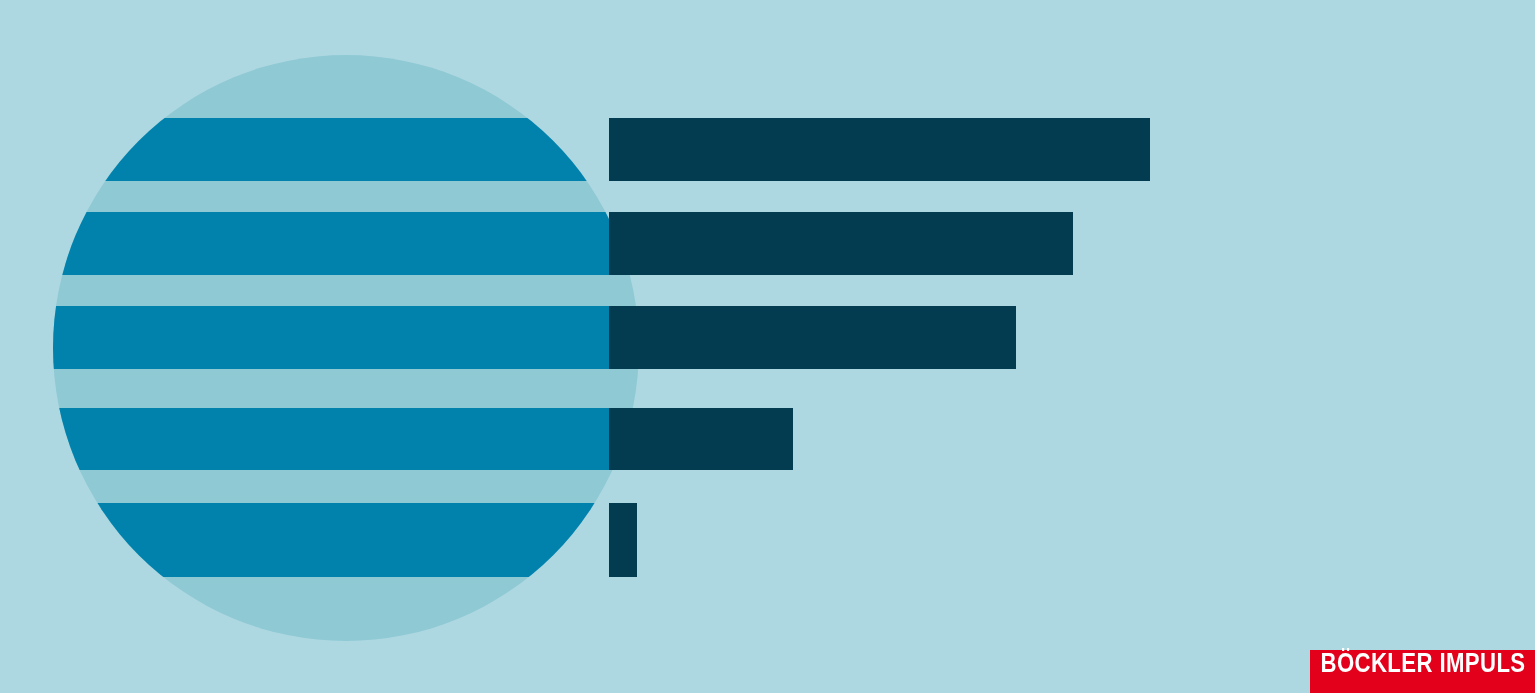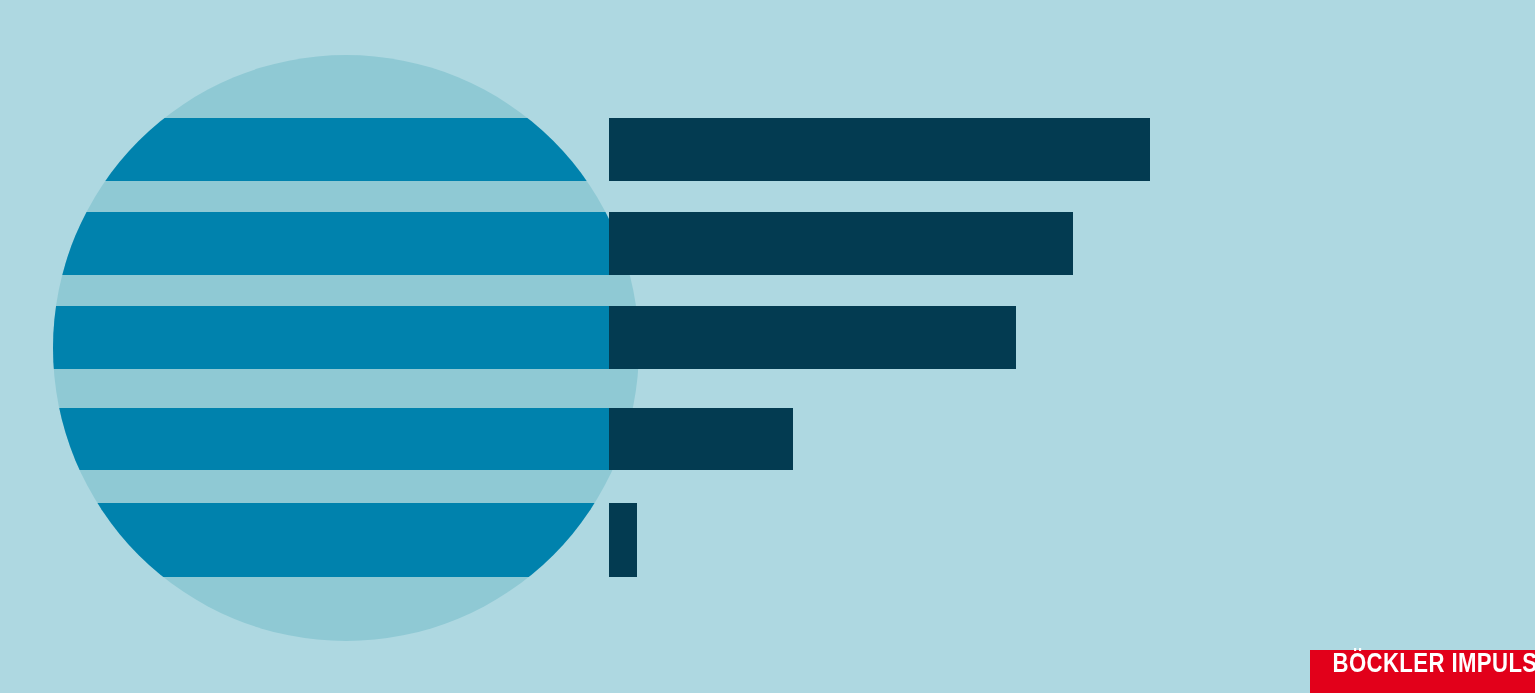--- a/index.html
+++ b/index.html
@@ -28,21 +28,21 @@
   }
   #logo-badge {
     position: absolute;
     left: 1310px;
     top: 650px;
     width: 225px;
     height: 43px;
     background: #e2001a;
     display: flex;
     align-items: center;
-    justify-content: flex-start;
+    justify-content: center;
     box-sizing: border-box;
     padding-bottom: 16px;
   }
   #logo-badge .logo-text {
     color: #ffffff;
     font-family: "Liberation Sans Narrow", "Liberation Sans", sans-serif;
     font-weight: 700;
     font-size: 27px;
     letter-spacing: 0.5px;
     line-height: 1;

